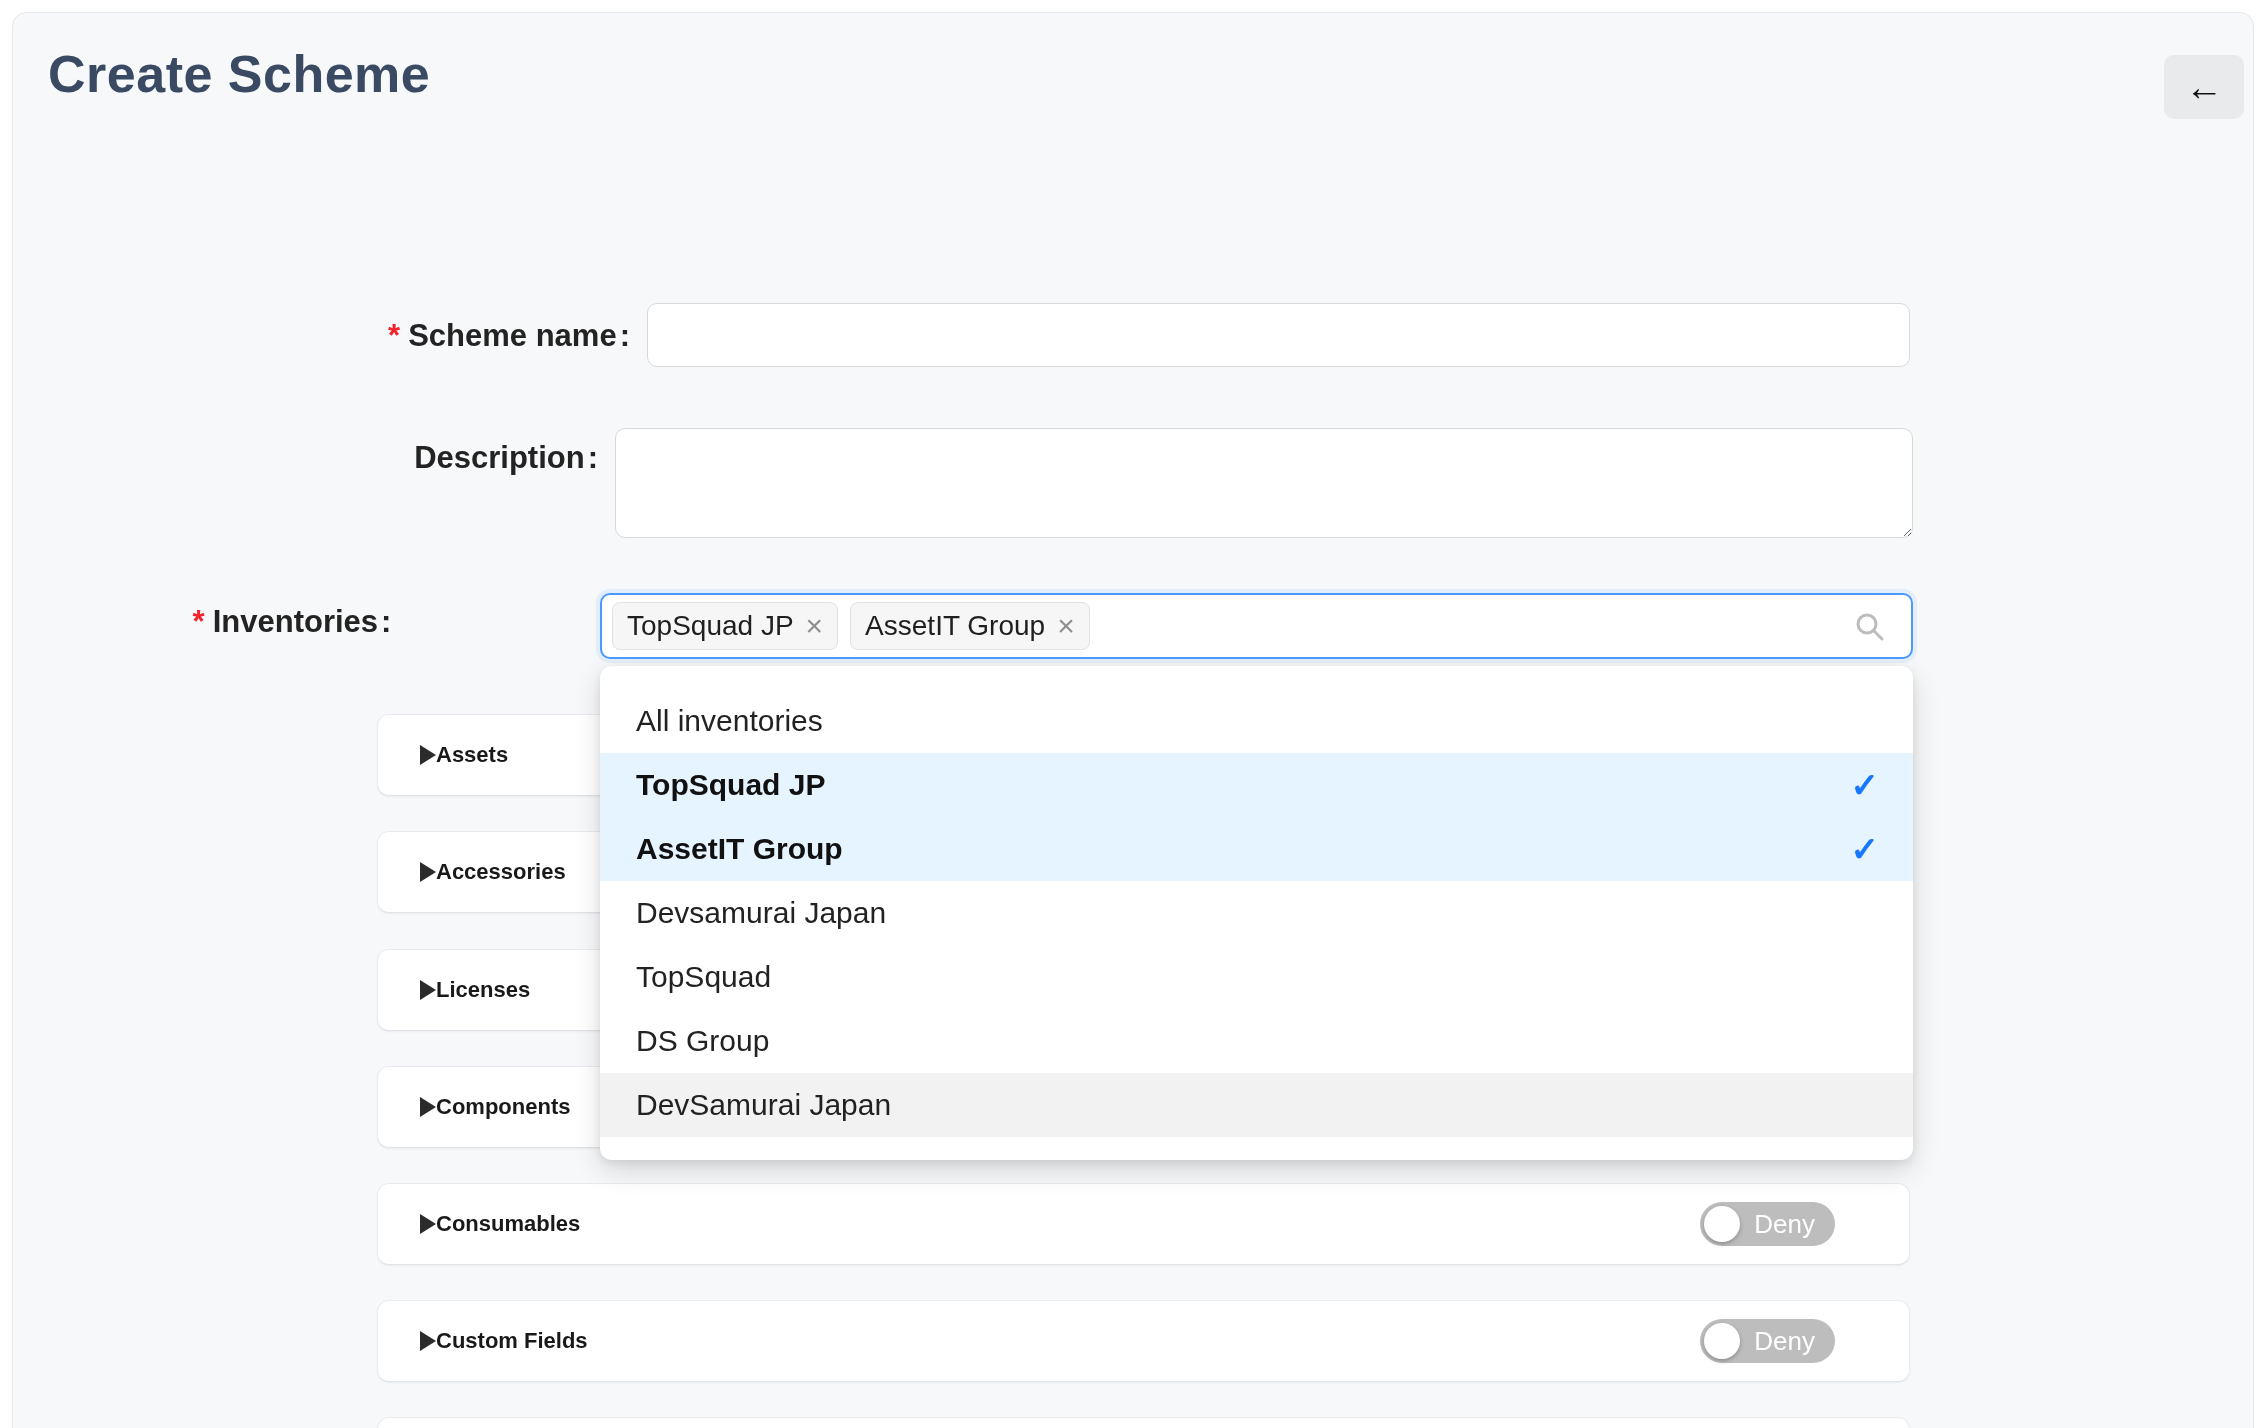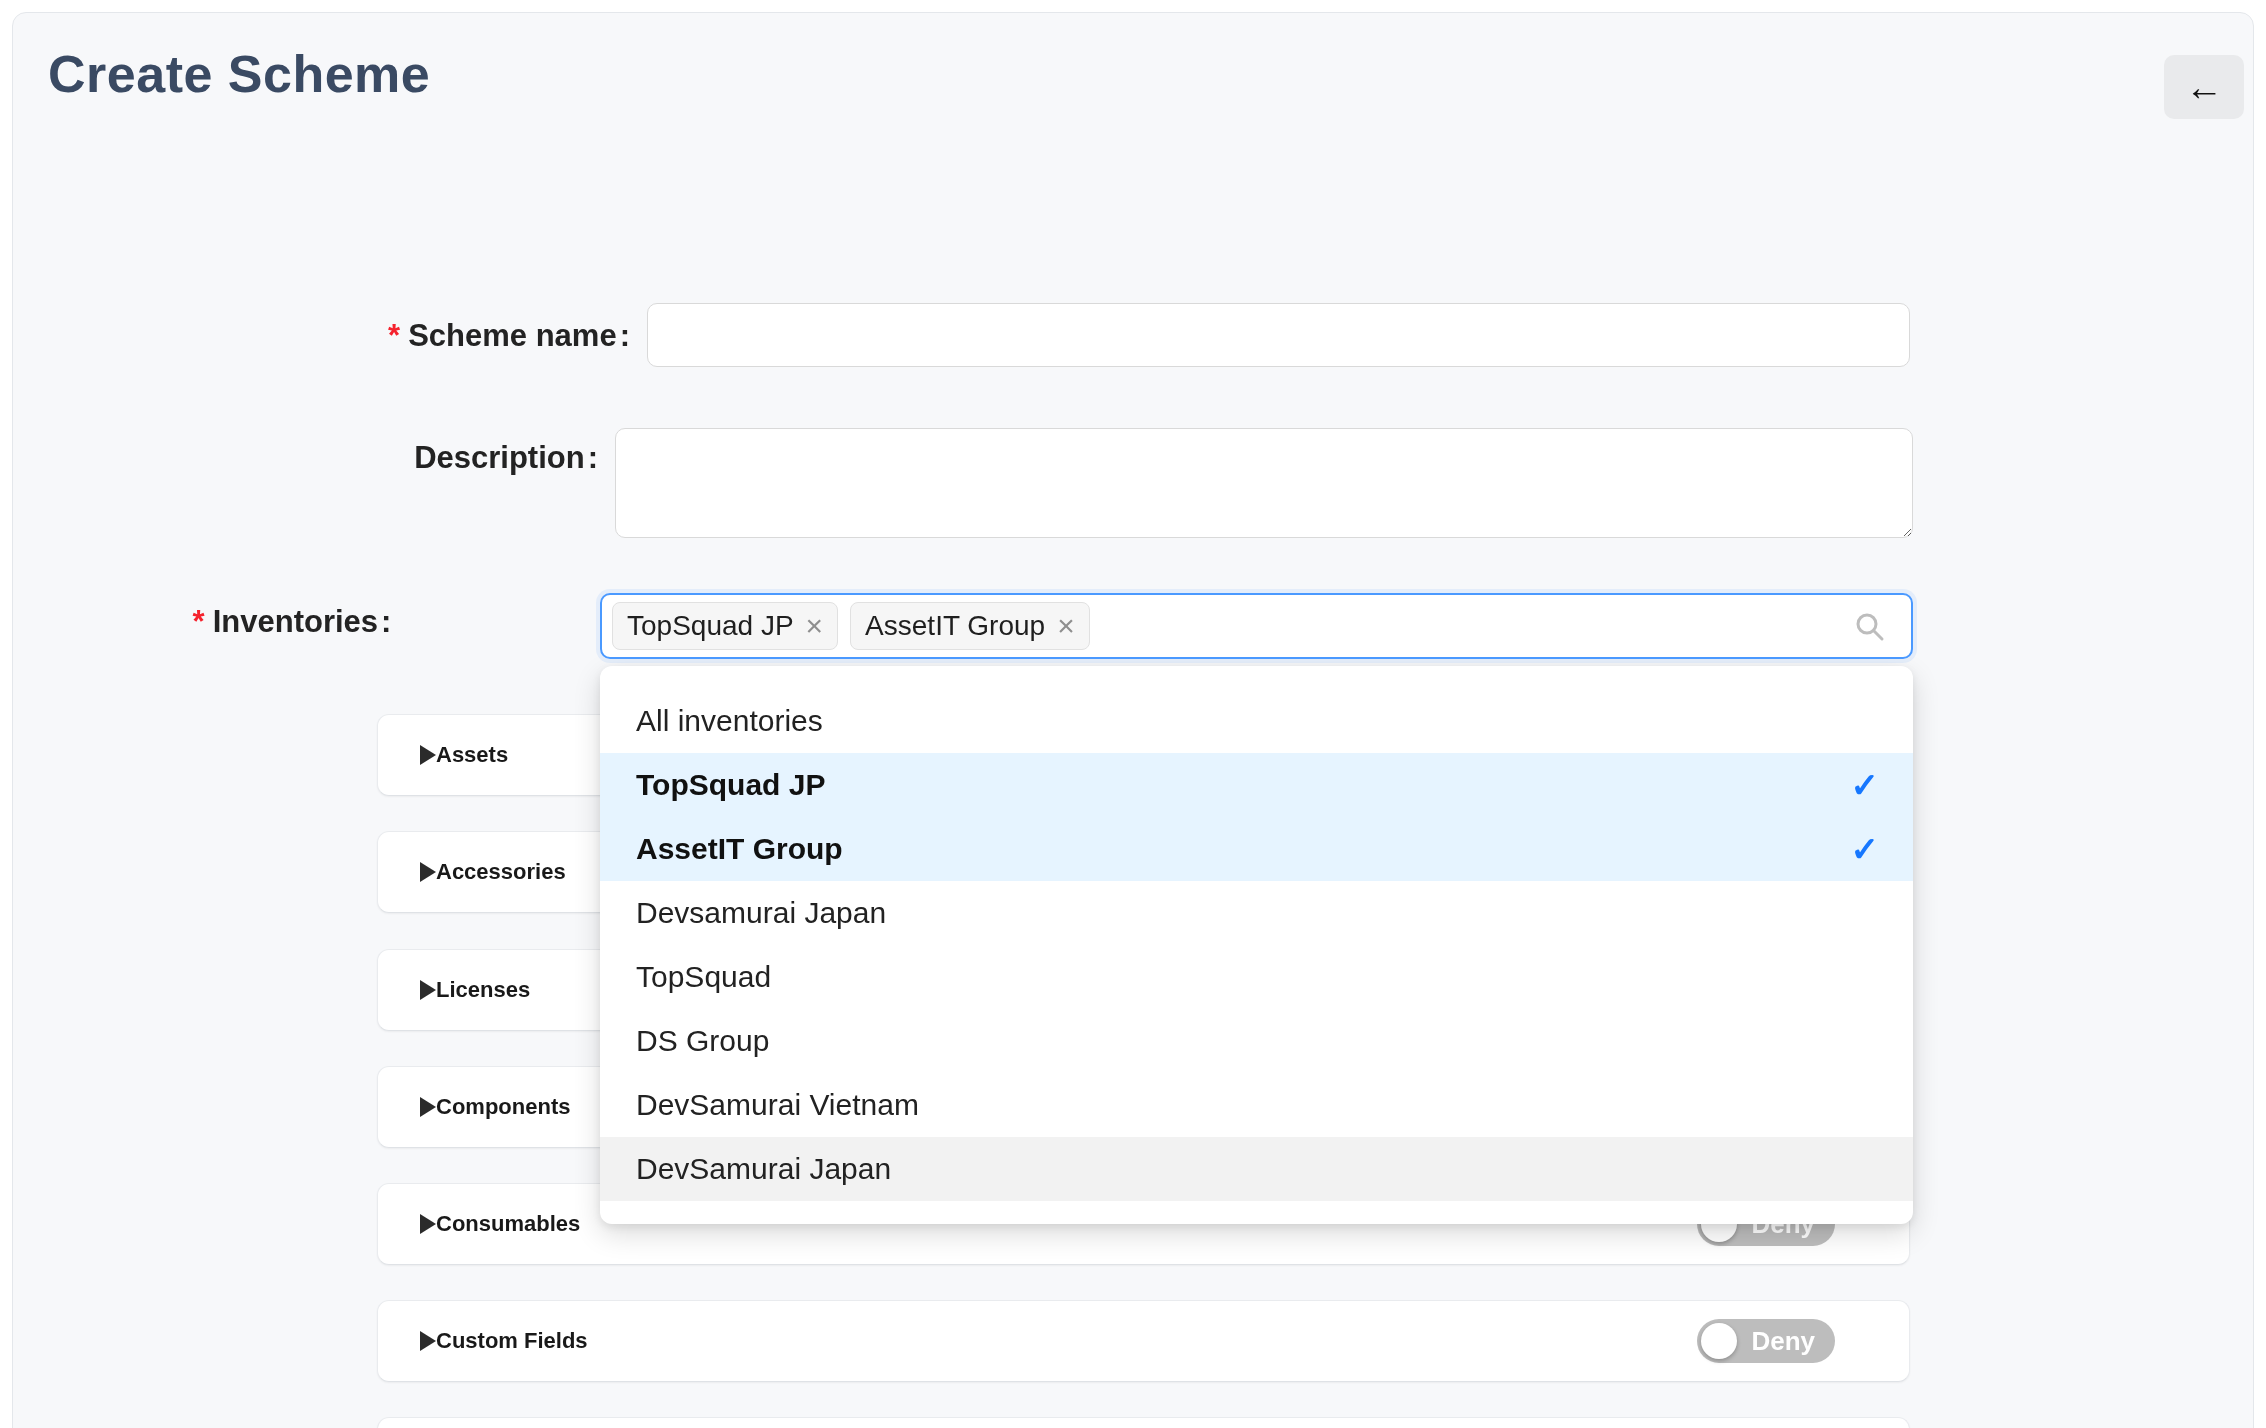--- a/index.html
+++ b/index.html
@@ -84,21 +84,21 @@
   .panel-title{font-size:22px;font-weight:700;color:#191919;white-space:nowrap;text-align:right;}
   .switch{
     margin-left:auto;margin-right:34px;position:relative;height:44px;
     border-radius:22px;background:#bdbdbd;display:inline-flex;align-items:center;
     padding:0 20px 0 54px;cursor:pointer;flex:0 0 auto;
   }
   .switch .knob{
     position:absolute;left:4px;top:4px;width:36px;height:36px;border-radius:50%;
     background:#fff;box-shadow:0 2px 4px rgba(0,0,0,.25);
   }
-  .switch-text{color:#fff;font-size:26px;font-weight:700;}
+  .switch-text{color:#fff;font-size:26px;font-weight:400;}
 </style>
 </head>
 <body>
 
 <div class="card"></div>
 
 <div class="page-title">Create Scheme</div>
 
 <button class="back-btn">
   <span class="arrow">←</span>
@@ -147,23 +147,20 @@
   </div>
   <div class="dd-item">
     <span>Devsamurai Japan</span>
   </div>
   <div class="dd-item">
     <span>TopSquad</span>
   </div>
   <div class="dd-item">
     <span>DS Group</span>
   </div>
-  <div class="dd-item">
-    <span>DevSamurai Vietnam</span>
-  </div>
   <div class="dd-item hover">
     <span>DevSamurai Japan</span>
   </div>
 </div>
 
 <div class="panel" style="top:714px;">
   <span class="caret"></span>
   <span class="panel-title">Assets</span>
 
 </div>

